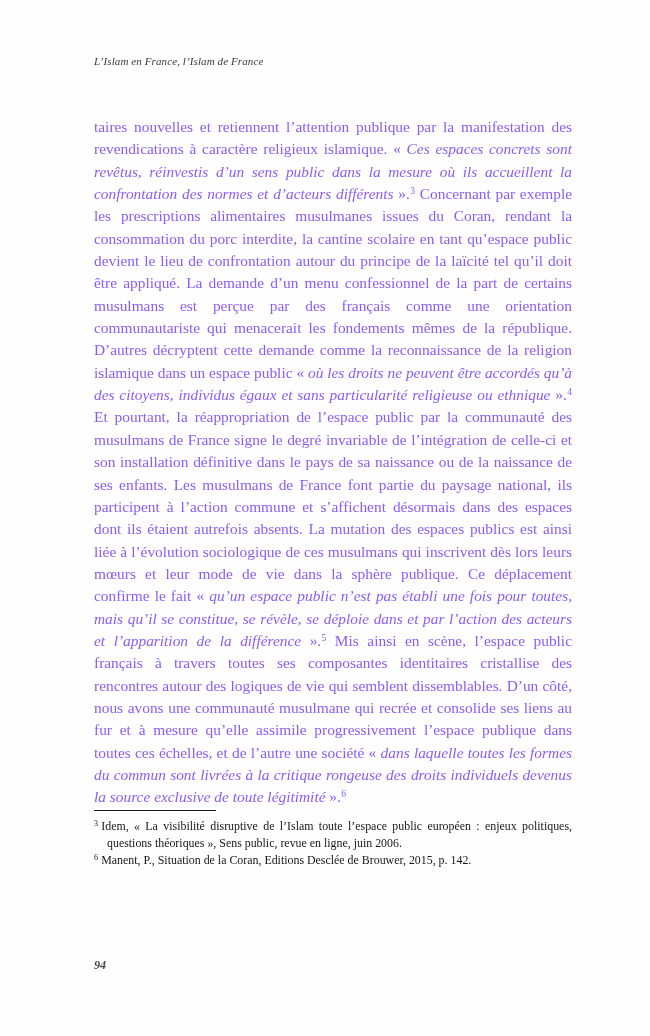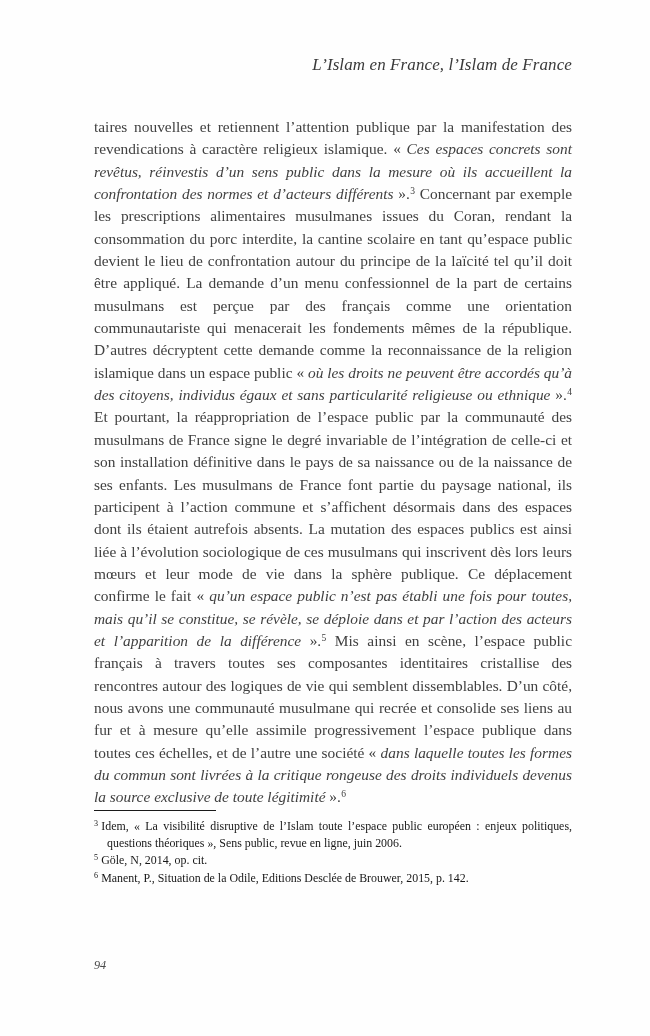--- a/index.html
+++ b/index.html
@@ -23,39 +23,39 @@
     height: 1036px;
     background: #fefefe;
   }
 
   
   .running-head {
     position: absolute;
     left: 94px;
     top: 55px;
     width: 478px;
-    text-align: right;
+    text-align: left;
     font-style: italic;
-    font-size: 17px;
+    font-size: 11px;
     color: #3a3a3a;
     letter-spacing: 0.1px;
   }
 
   
   .body-block {
     position: absolute;
     left: 94px;
     top: 116px;
     width: 478px;
     font-size: 15.4px;
     line-height: 22.35px;
     text-align: justify;
     text-justify: inter-word;
     hyphens: manual;
-    color: #404040;
+    color: #8b5cf6;
   }
   .body-block p {
     margin: 0;
     text-indent: 0;
   }
   .q {
     font-style: italic;
   }
   sup.fn {
     font-size: 0.62em;
@@ -101,36 +101,36 @@
   }
 
   
   .folio {
     position: absolute;
     left: 94px;
     top: 958px;
     font-style: italic;
     font-size: 12.2px;
     color: #4a4a4a;
+    font-weight: bold;
   }
 </style>
 </head>
 <body>
 
 <div class="page">
 
   <div class="running-head">L’Islam en France, l’Islam de France</div>
 
   <div class="body-block">
     <p><span>taires nouvelles et retiennent l’attention publique par la manifestation des revendications à caractère religieux islamique. « </span><span class="q">Ces espaces concrets sont revêtus, réinvestis d’un sens public dans la mesure où ils accueillent la confrontation des normes et d’acteurs différents</span><span> ».</span><sup class="fn">3</sup><span> Concernant par exemple les prescriptions alimentaires musulmanes issues du Coran, rendant la consommation du porc interdite, la cantine scolaire en tant qu’espace public devient le lieu de confrontation autour du principe de la laïcité tel qu’il doit être appliqué. La demande d’un menu confes­sionnel de la part de certains musulmans est perçue par des français comme une orientation communautariste qui menacerait les fonde­ments mêmes de la république. D’autres décryptent cette demande comme la reconnaissance de la religion islamique dans un espace public « </span><span class="q">où les droits ne peuvent être accordés qu’à des citoyens, individus égaux et sans particularité religieuse ou ethnique</span><span> ».</span><sup class="fn">4</sup><span> Et pourtant, la réappropria­tion de l’espace public par la communauté des musulmans de France signe le degré invariable de l’intégration de celle-ci et son installation définitive dans le pays de sa naissance ou de la naissance de ses enfants. Les musulmans de France font partie du paysage national, ils parti­cipent à l’action commune et s’affichent désormais dans des espaces dont ils étaient autrefois absents. La mutation des espaces publics est ainsi liée à l’évolution sociologique de ces musulmans qui inscrivent dès lors leurs mœurs et leur mode de vie dans la sphère publique. Ce déplacement confirme le fait « </span><span class="q">qu’un espace public n’est pas établi une fois pour toutes, mais qu’il se constitue, se révèle, se déploie dans et par l’action des acteurs et l’apparition de la différence</span><span> ».</span><sup class="fn">5</sup><span> Mis ainsi en scène, l’espace public français à travers toutes ses composantes identitaires cristallise des rencontres autour des logiques de vie qui semblent dissemblables. D’un côté, nous avons une communauté musulmane qui recrée et consolide ses liens au fur et à mesure qu’elle assimile progressivement l’espace publique dans toutes ces échelles, et de l’autre une société « </span><span class="q">dans laquelle toutes les formes du commun sont livrées à la critique rongeuse des droits individuels devenus la source exclusive de toute légitimité</span><span> ».</span><sup class="fn">6</sup></p>
   </div>
 
   <div class="fn-rule"></div>
 
   <div class="footnotes" id="footnote-list">
       <p class="note"><span class="marker">3</span><span class="it">Idem</span><span>, « La visibilité disruptive de l’Islam toute l’espace public européen : enjeux poli­tiques, questions théoriques », </span><span class="it">Sens public</span><span>, revue en ligne, juin 2006.</span></p>
-      <p class="note"><span class="marker">5</span><span>Göle, N, 2014, </span><span class="it">op. cit.</span></p>
-      <p class="note"><span class="marker">6</span><span>Manent, P., </span><span class="it">Situation de la Odile</span><span>, Editions Desclée de Brouwer, 2015, p. 142.</span></p>
+      <p class="note"><span class="marker">6</span><span>Manent, P., </span><span class="it">Situation de la Coran</span><span>, Editions Desclée de Brouwer, 2015, p. 142.</span></p>
     </div>
 
   <div class="folio">94</div>
 
 </div>
 
 </body></html>

